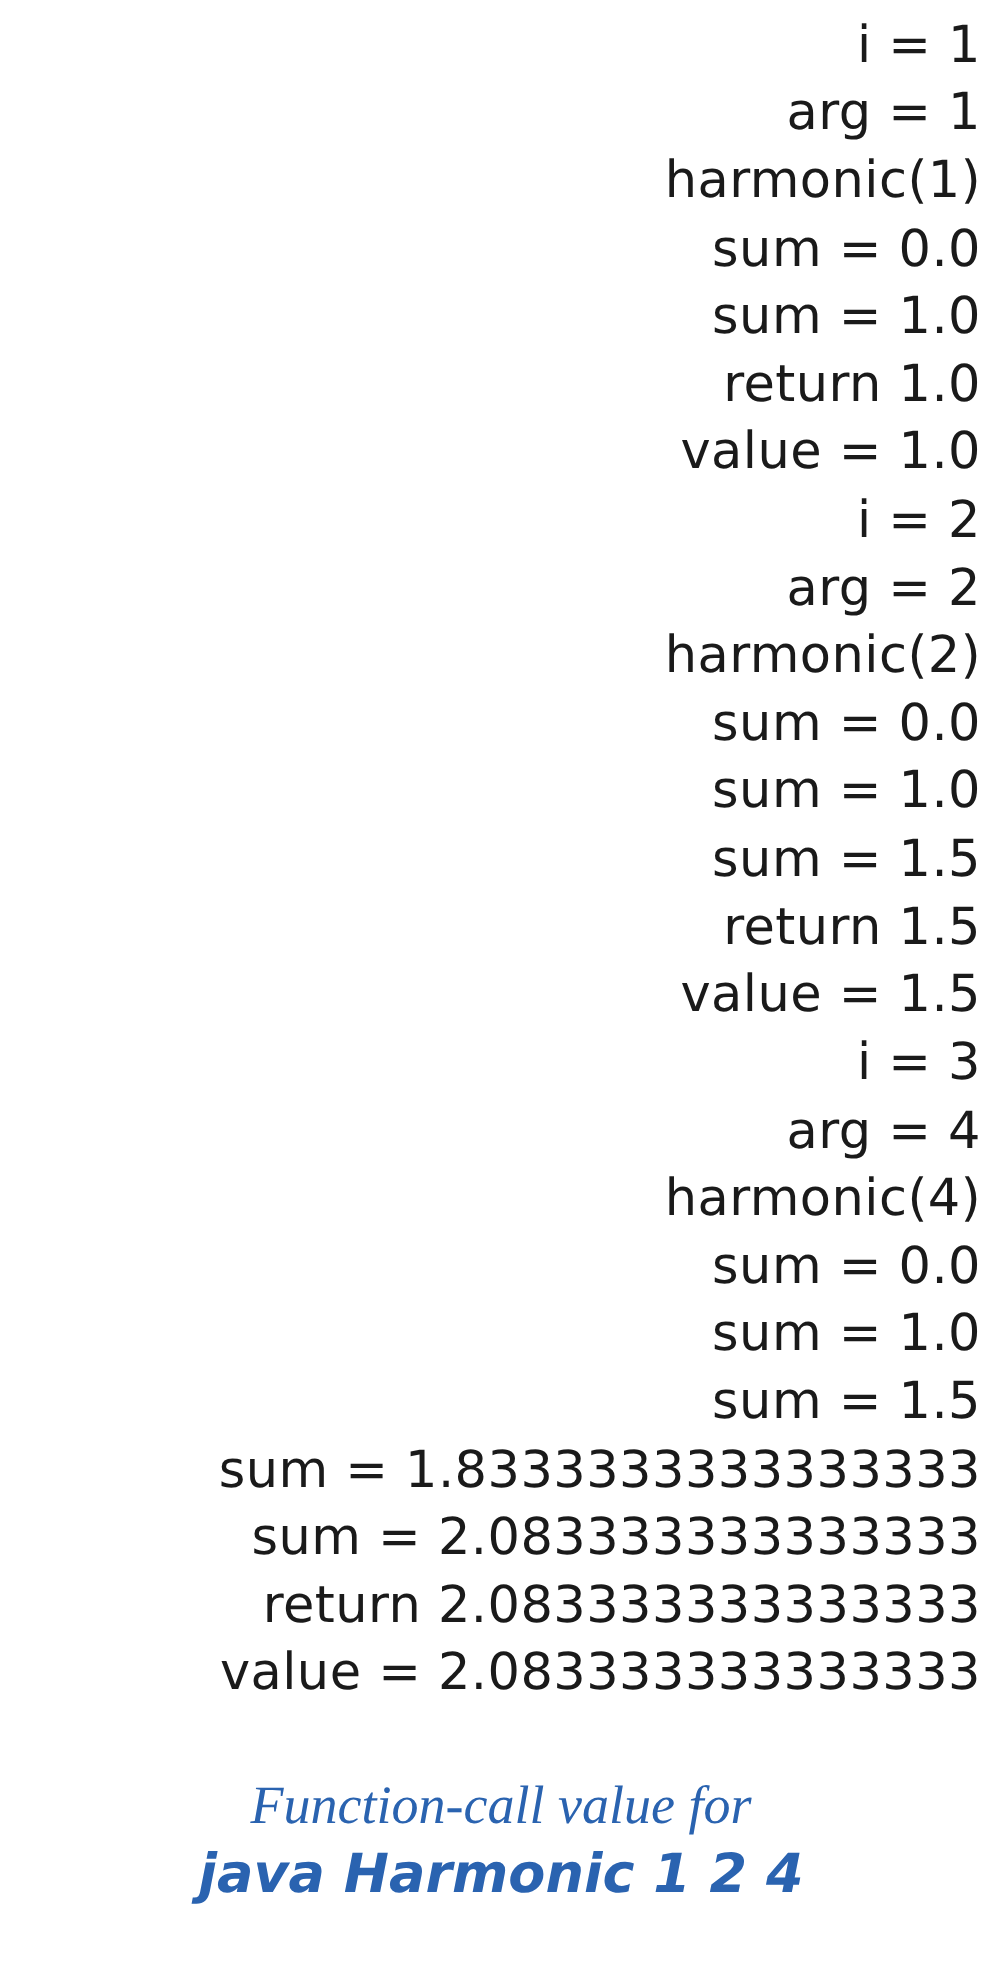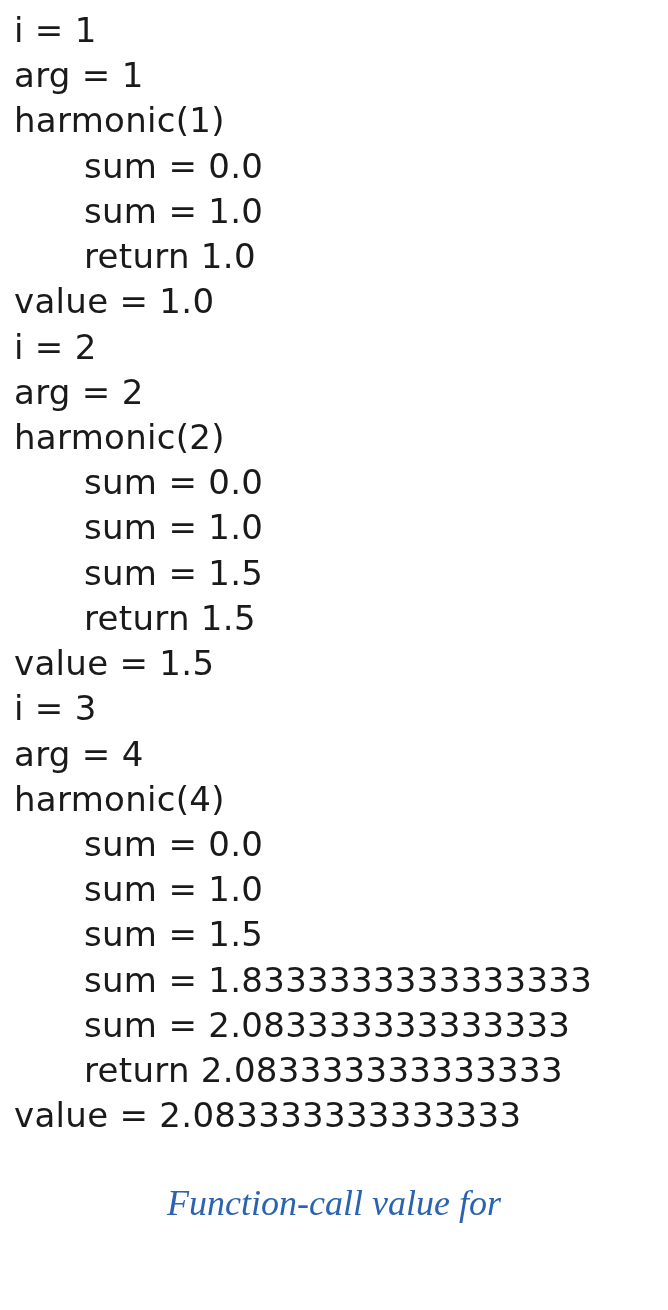--- a/index.html
+++ b/index.html
@@ -14,20 +14,21 @@
     padding: 8px 14px 24px 14px;
     font-family: "Lucida Sans", "Lucida Sans Unicode", "Dejavu Sans", Arial, sans-serif;
   }
   .trace {
     font-family: "Lucida Sans", "Lucida Sans Unicode", "Dejavu Sans", Arial, sans-serif;
     font-size: 34px;
     line-height: 1.33;
     color: #1a1a1a;
     letter-spacing: 0.3px;
     white-space: pre;
+    text-align: right;
   }
   .trace .ind-0 { padding-left: 0; }
   .trace .ind-1 { padding-left: 70px; }
   .caption {
     margin-top: 42px;
     text-align: center;
     color: #2a63b0;
     font-size: 36px;
     line-height: 1.3;
   }
@@ -41,13 +42,14 @@
     font-style: italic;
   }
 </style>
 </head>
 <body>
 
 <div class="trace" id="trace-container"><div class="ind-0">i = 1</div><div class="ind-0">arg = 1</div><div class="ind-0">harmonic(1)</div><div class="ind-1">sum = 0.0</div><div class="ind-1">sum = 1.0</div><div class="ind-1">return 1.0</div><div class="ind-0">value = 1.0</div><div class="ind-0">i = 2</div><div class="ind-0">arg = 2</div><div class="ind-0">harmonic(2)</div><div class="ind-1">sum = 0.0</div><div class="ind-1">sum = 1.0</div><div class="ind-1">sum = 1.5</div><div class="ind-1">return 1.5</div><div class="ind-0">value = 1.5</div><div class="ind-0">i = 3</div><div class="ind-0">arg = 4</div><div class="ind-0">harmonic(4)</div><div class="ind-1">sum = 0.0</div><div class="ind-1">sum = 1.0</div><div class="ind-1">sum = 1.5</div><div class="ind-1">sum = 1.8333333333333333</div><div class="ind-1">sum = 2.083333333333333</div><div class="ind-1">return 2.083333333333333</div><div class="ind-0">value = 2.083333333333333</div></div>
 
 <div class="caption">
   <div class="caption-line1">Function-call value for</div>
+  <div class="caption-line2">java Harmonic 1 2 4</div>
 </div>
 
 </body></html>

